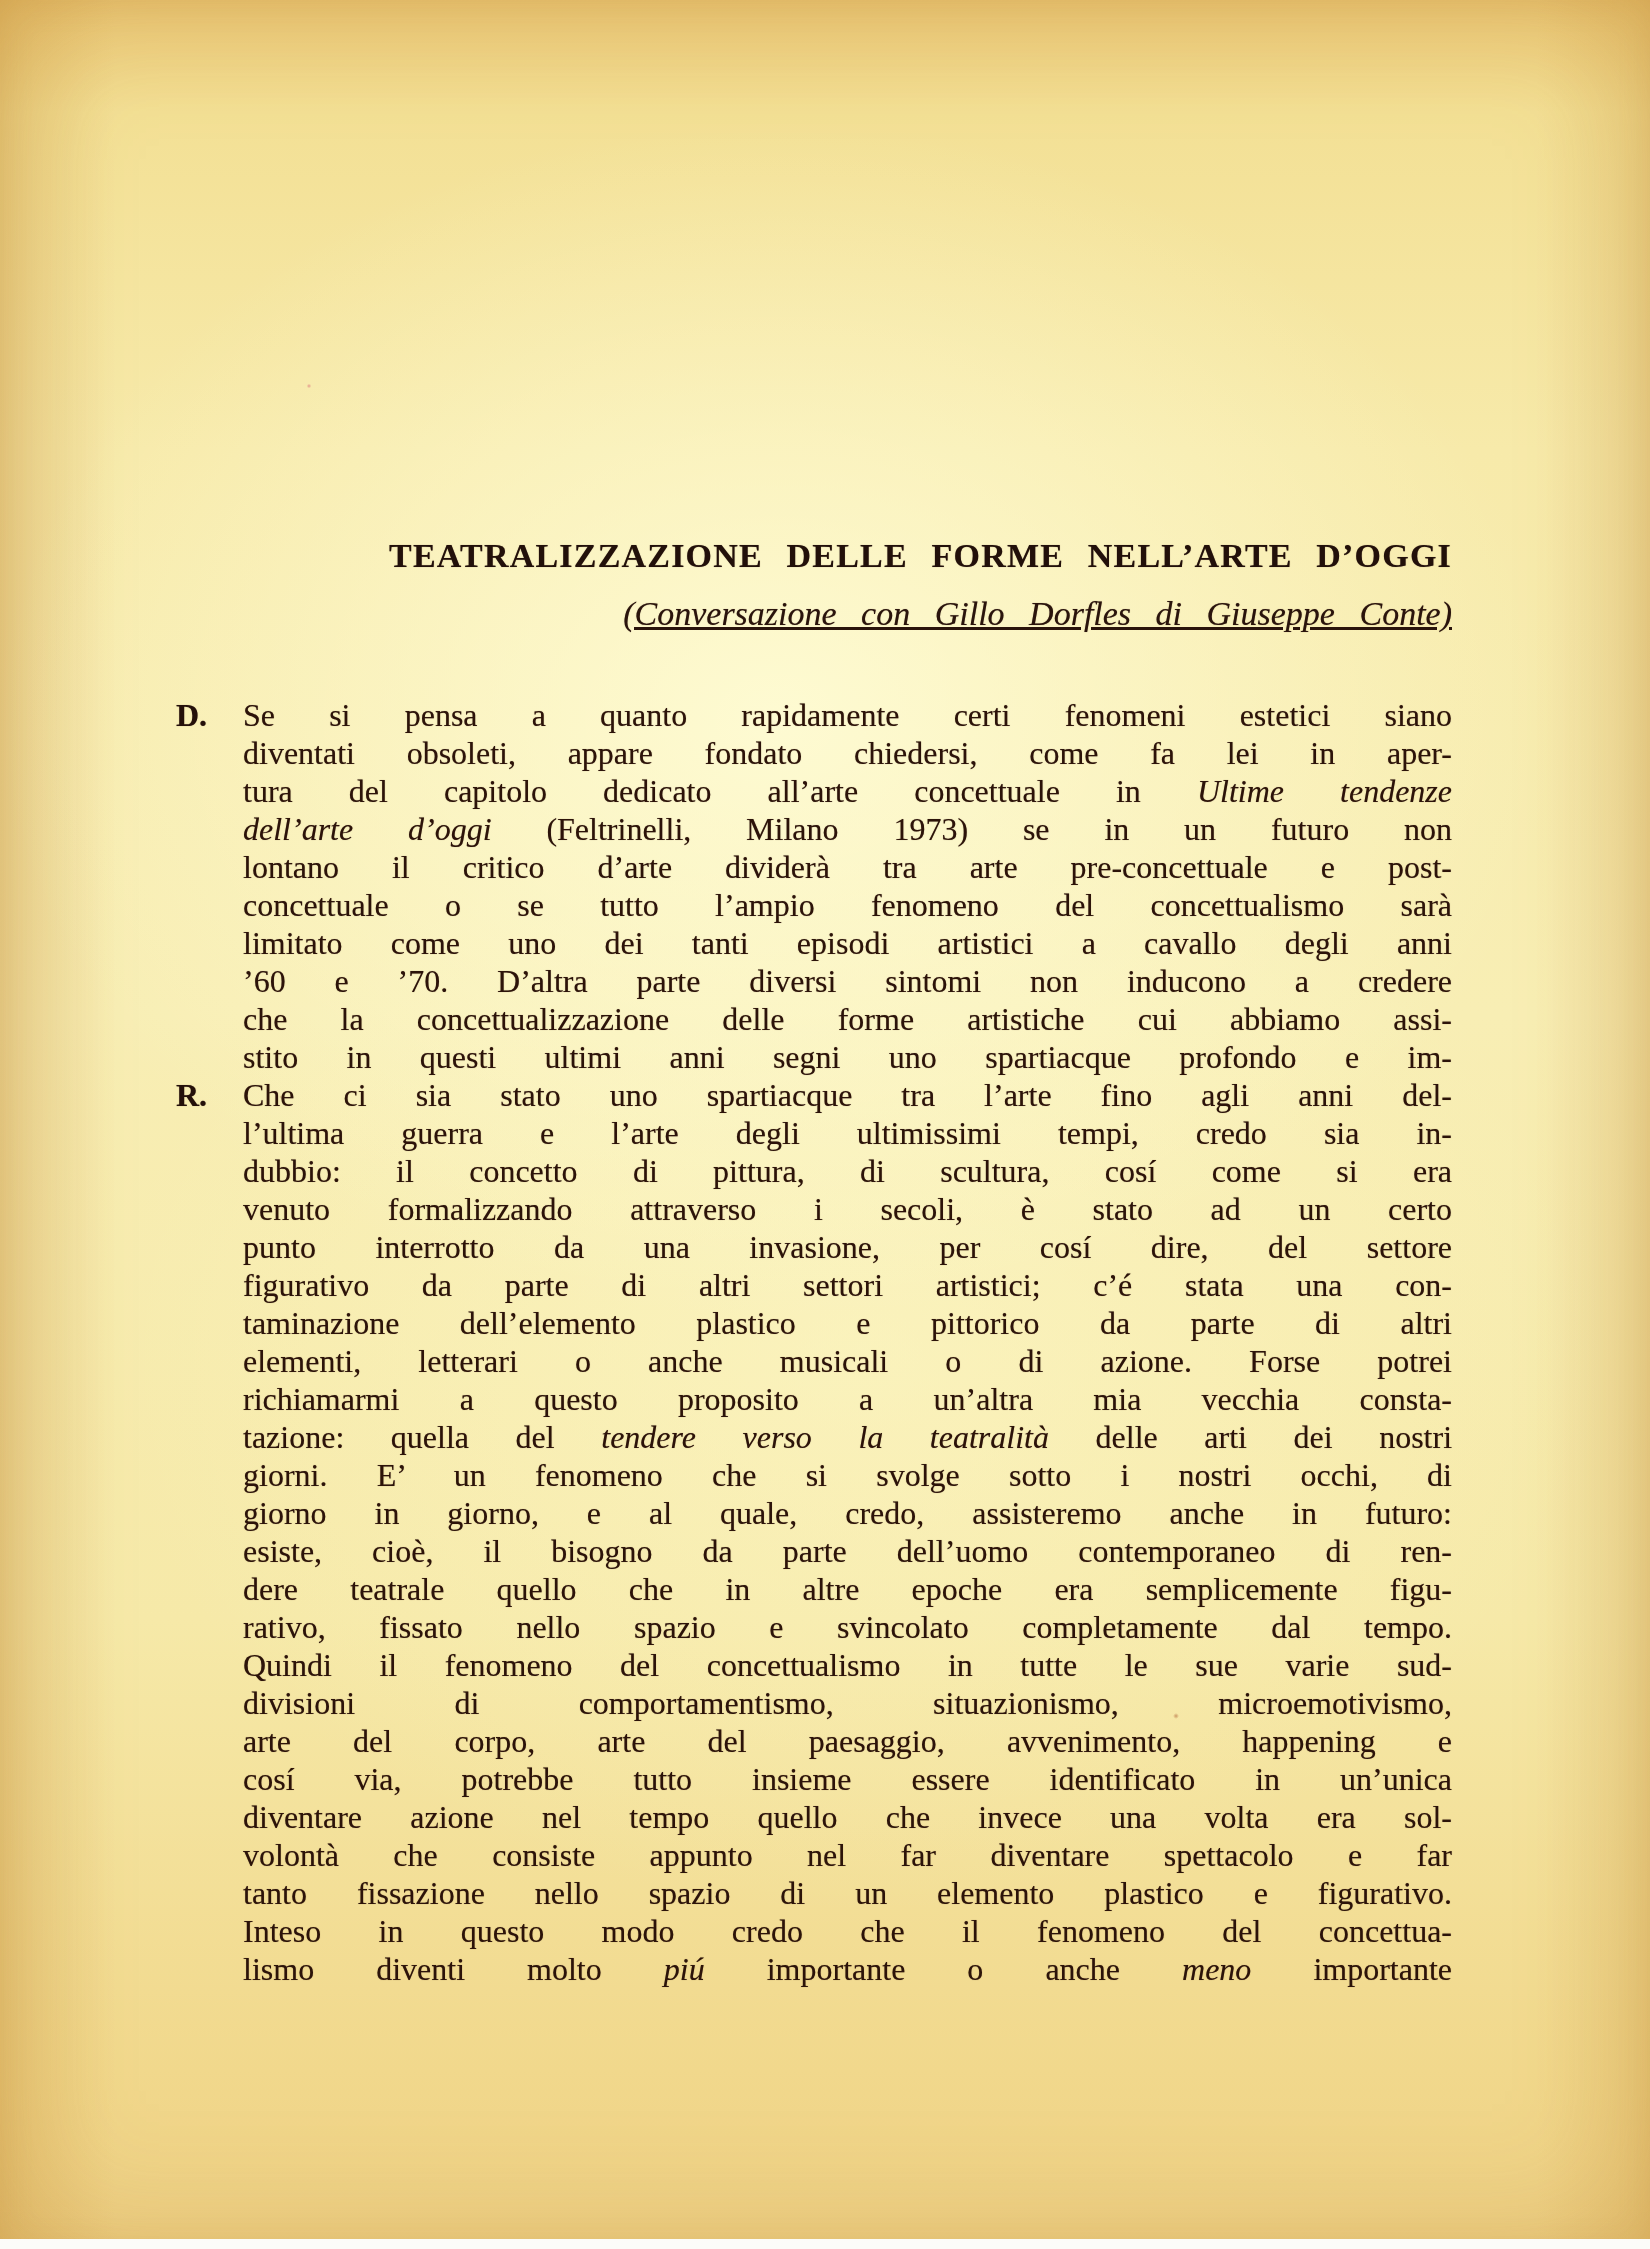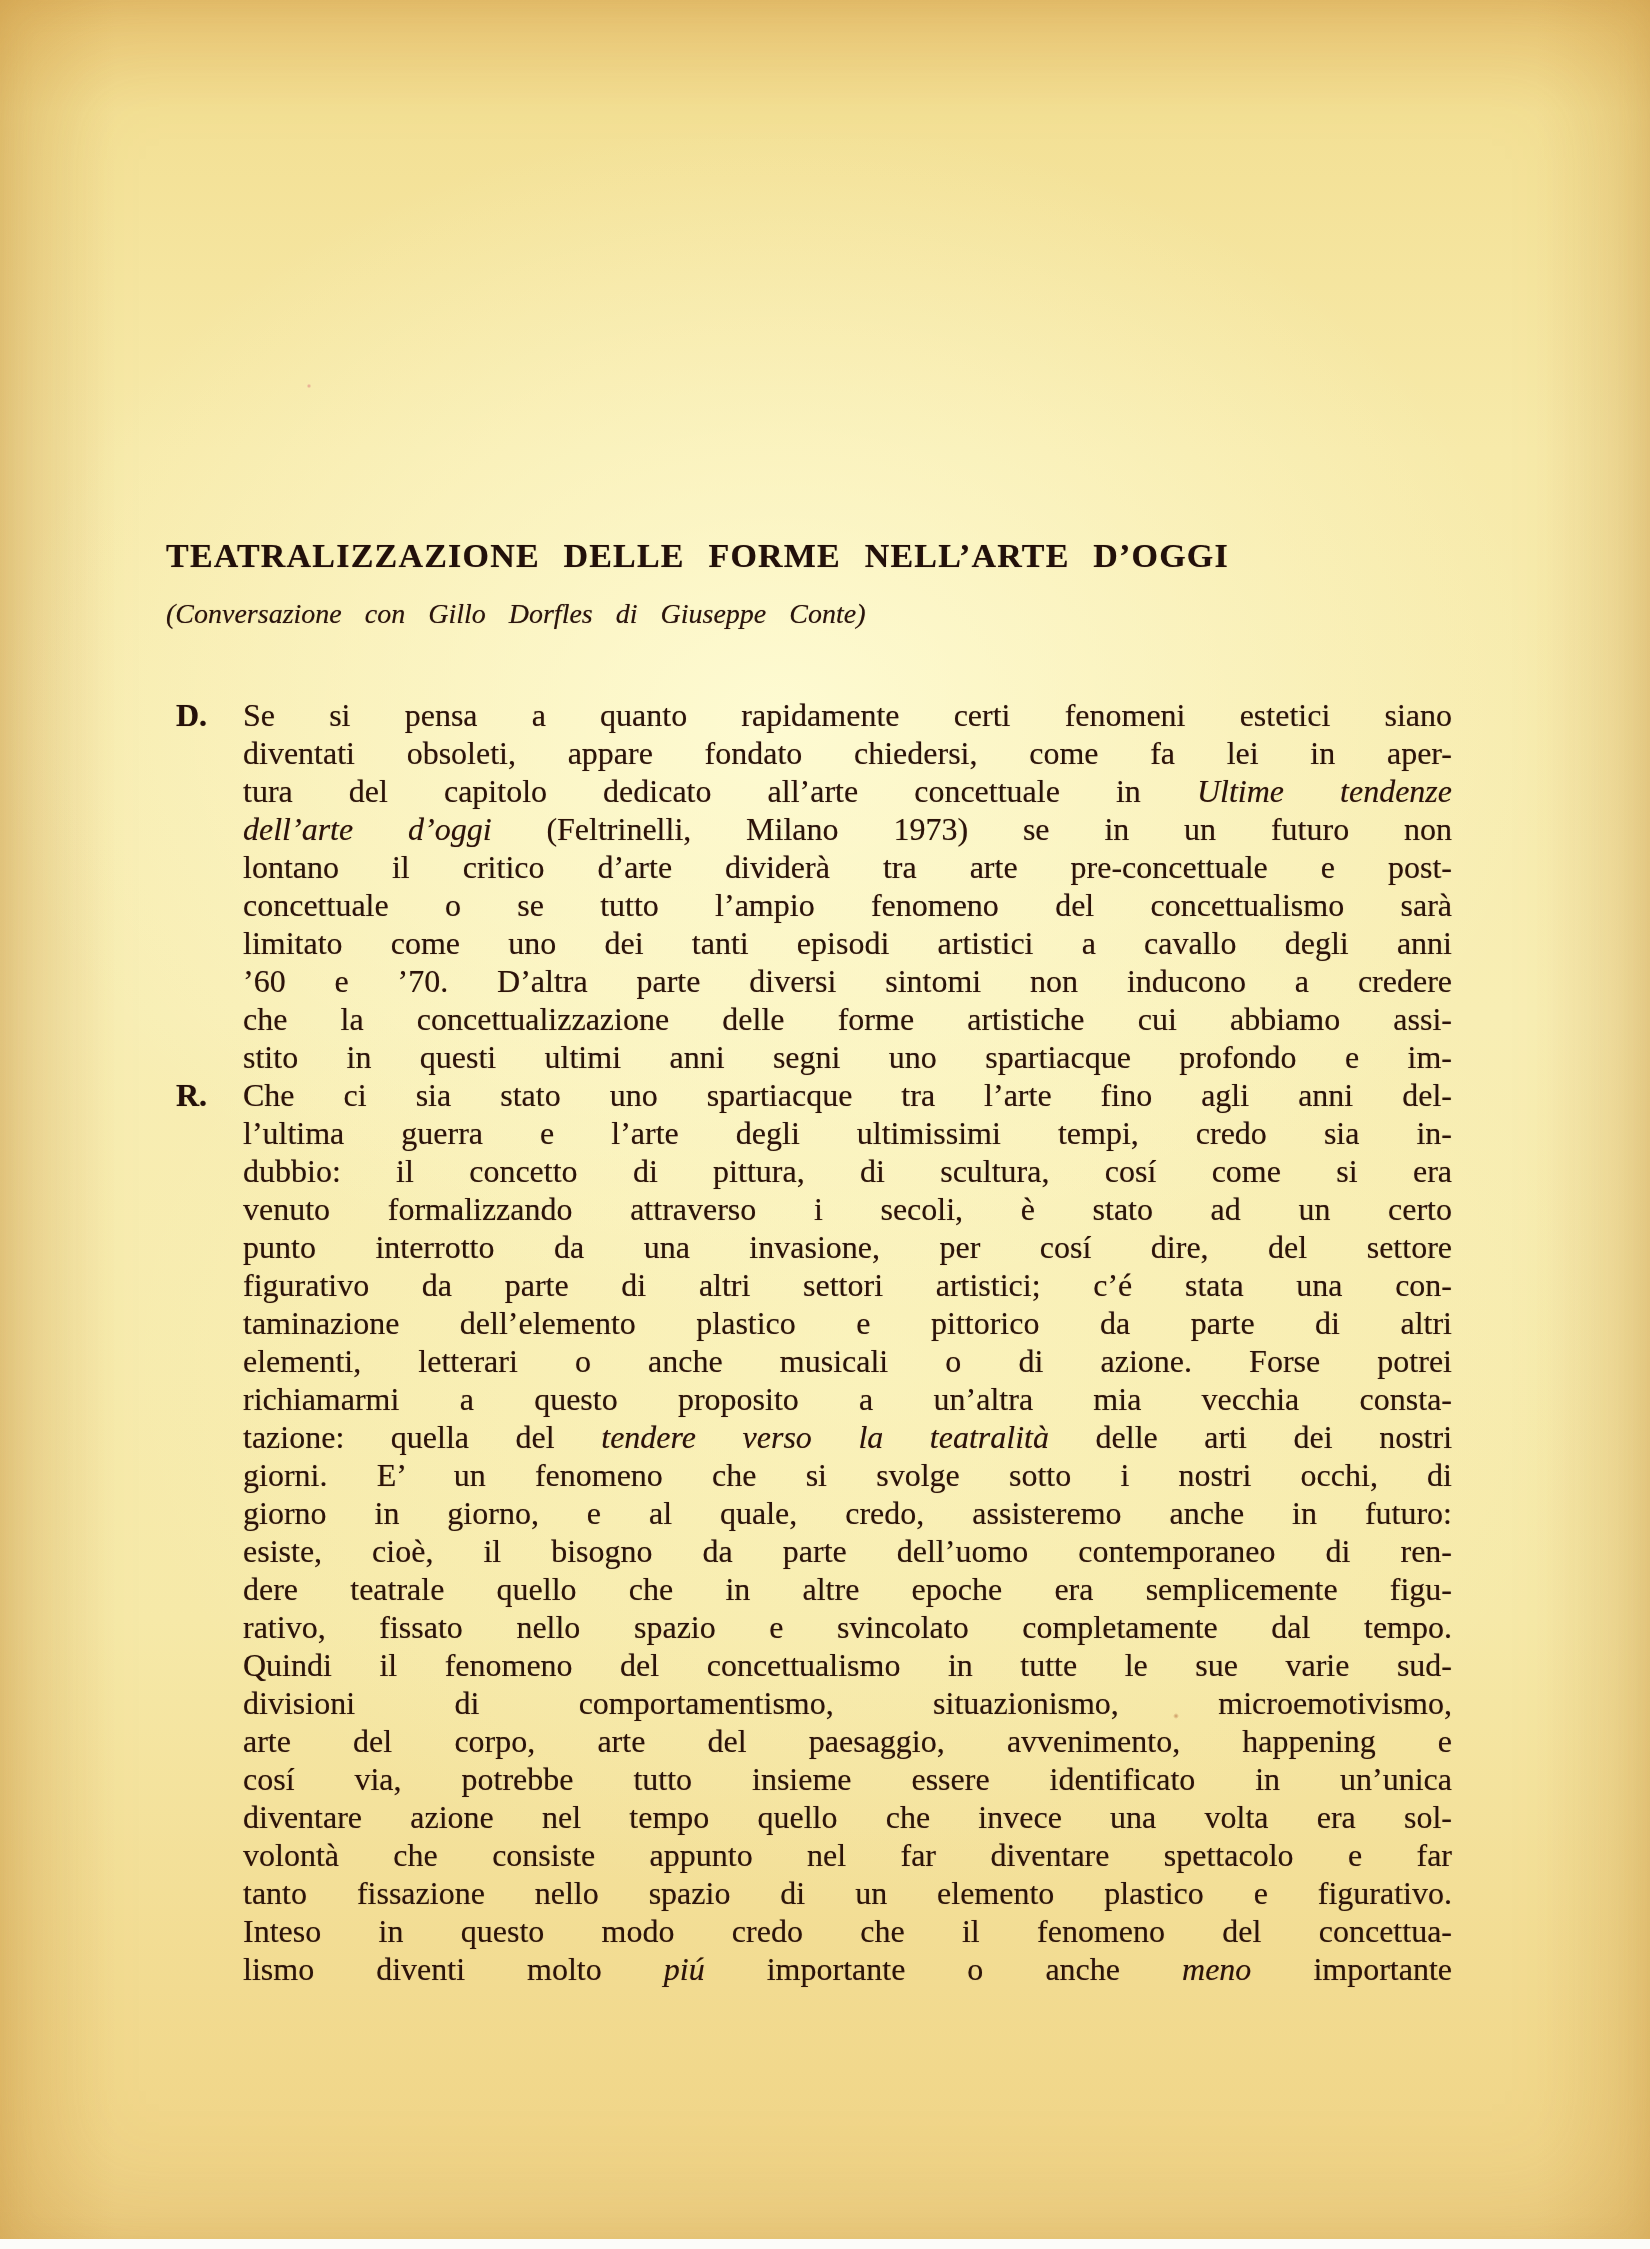--- a/index.html
+++ b/index.html
@@ -30,38 +30,39 @@
   .scan-edge-bottom {
     position: absolute; left: 0; bottom: 0;
     width: 100%; height: 10.8px;
     background: #fcfcf9;
   }
   .heading {
     position: absolute;
     left: 166px;
     top: 536px;
     width: 1286px;
-    text-align: left;
+    text-align: right;
     text-shadow: 0 0 0.8px rgba(46,18,8,0.55);
   }
   .title {
     font-size: 34px;
     font-weight: bold;
     line-height: 40px;
     letter-spacing: 1.2px;
     word-spacing: 14px;
     color: #22100a;
   }
   .subtitle {
     margin-top: 18.3px;
-    font-size: 28px;
+    font-size: 34px;
     font-style: italic;
     line-height: 40px;
     word-spacing: 16px;
     color: #2a140c;
+    text-decoration: underline;
   }
   .dialogue {
     position: absolute;
     left: 243px;
     top: 696px;
     width: 1209px;
     font-size: 32px;
     text-shadow: 0 0 0.8px rgba(46,18,8,0.5);
   }
   .para { position: relative; }

